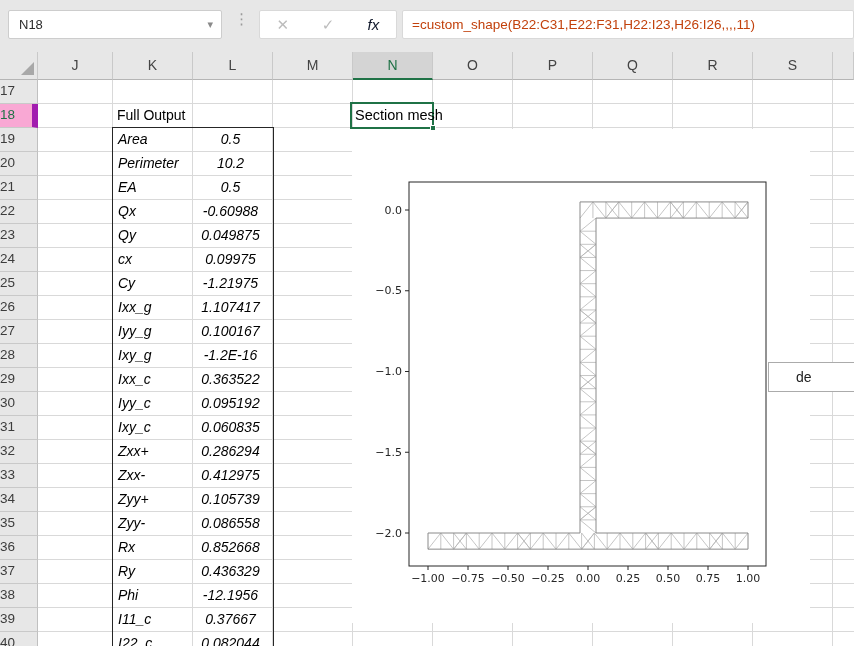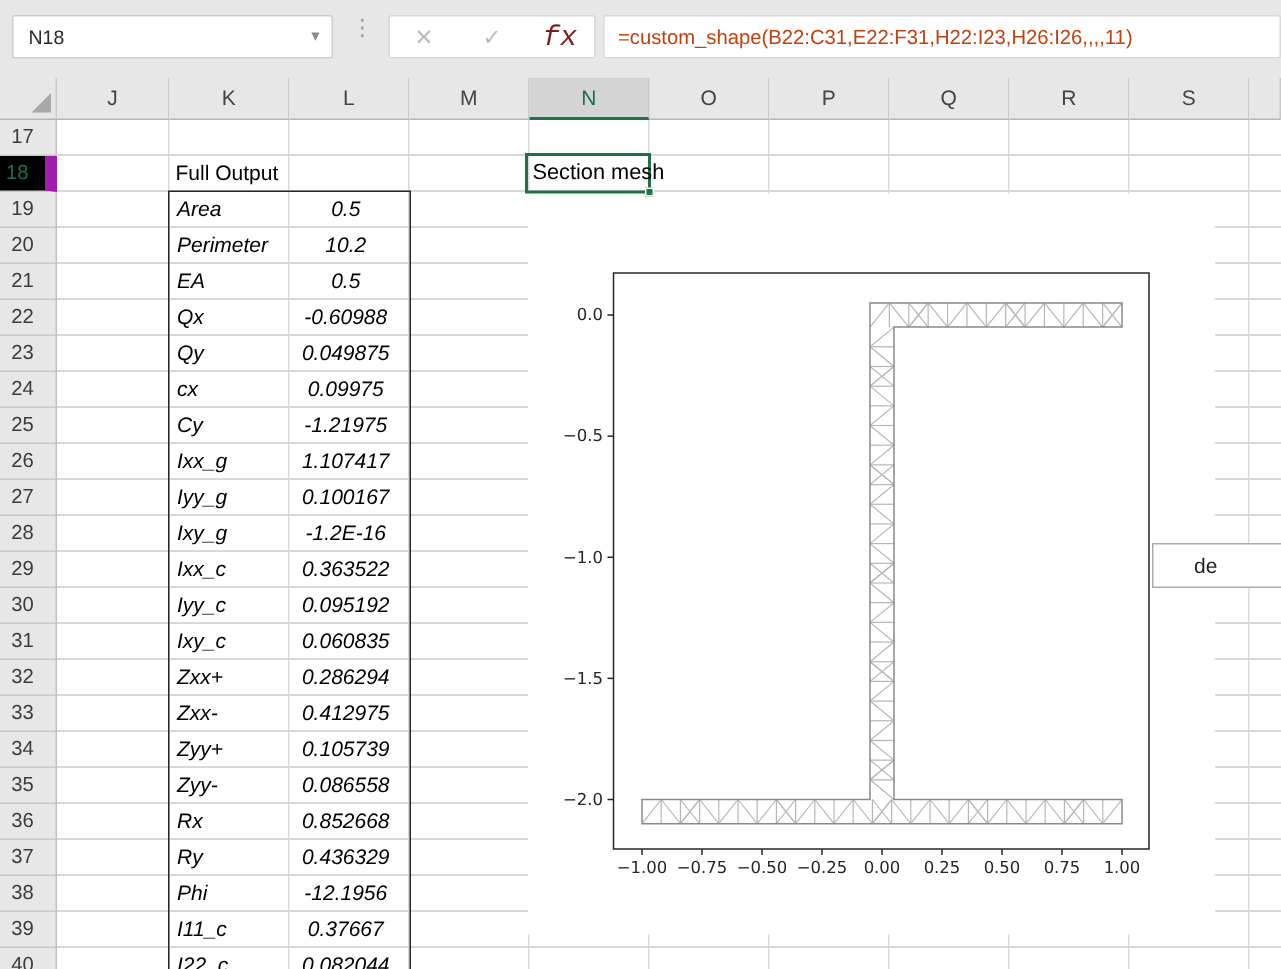--- a/index.html
+++ b/index.html
@@ -13,40 +13,40 @@
     border:1px solid #cdcdcd; border-radius:2px; font-size:13px; color:#2b2b2b;
     line-height:27px; padding-left:10px; }
   .namebox .dd { position:absolute; right:8px; top:0; color:#8a8a8a; font-size:11px; line-height:27px; }
   .dots { position:absolute; left:234px; top:12px; color:#9a9a9a; font-size:15px; letter-spacing:0;
     line-height:13px; text-align:center; width:12px; }
   .fbtns { position:absolute; left:259px; top:10px; width:138px; height:29px; background:#fff;
     border:1px solid #d9d9d9; border-radius:2px; display:flex; align-items:center; }
   .fbtns span { flex:1; text-align:center; }
   .icox { color:#bcbcbc; font-size:15px; }
   .icochk { color:#bcbcbc; font-size:15px; }
-  .icofx { color:#7f1d1d; font-size:19px; font-family:Liberation Mono, monospace; font-style:italic; }
+  .icofx { color:#0f172a; font-size:15px; font-family:Liberation Sans, sans-serif; font-style:italic; }
   .finput { position:absolute; left:402px; top:10px; width:452px; height:29px; background:#fff;
     border:1px solid #d9d9d9; border-radius:2px; font-size:13.5px; color:#c2410c;
     line-height:27px; padding-left:9px; white-space:nowrap; overflow:hidden; }
 
   
   .colheads { position:absolute; left:0; top:52px; width:854px; height:28px; display:flex; }
   .ch { height:28px; background:#e7e7e7; border-right:1px solid #c9c9c9; border-bottom:1px solid #b5b5b5;
     text-align:center; font-size:14px; color:#444; line-height:26px; }
   .ch.corner { width:38px; position:relative; }
   .ch.sel { background:#d4d4d4; color:#1f7246; border-bottom:2px solid #1f7246; }
   .corner-tri { position:absolute; right:3px; bottom:4px; width:0; height:0;
     border-bottom:13px solid #a8a8a8; border-left:13px solid transparent; }
 
   
   .rowheads { position:absolute; left:0; top:80px; width:38px; }
   .rh { width:38px; height:24px; background:#e7e7e7; border-right:1px solid #c0c0c0;
-    border-bottom:1px solid #c9c9c9; font-size:13.5px; color:#3c3c3c; text-align:center;
+    border-bottom:1px solid #c9c9c9; font-size:13.5px; color:#3c3c3c; text-align:left;
     padding-right:7px; line-height:22px; }
-  .rh.sel { color:#1f7246; border-right:8px solid #a21caf; background:#000000; }
+  .rh.sel { color:#1f7246; border-right:6px solid #a21caf; background:#f9a8d4; }
 
   
   .gridbody { position:absolute; left:38px; top:80px; width:816px; height:566px; background:
     repeating-linear-gradient(to bottom, transparent 0 23px, #d9d9d9 23px 24px); }
   .vline { position:absolute; top:0; width:1px; height:566px; background:#d9d9d9; }
 
   
   .outtable { position:absolute; left:112px; top:127px; width:162px; border:1px solid #262626; z-index:2; }
   .trow { display:flex; height:24px; font-size:14px; color:#000;font-style:italic; }
   .trow .lab { width:80px; padding-left:5px; line-height:23px; }

